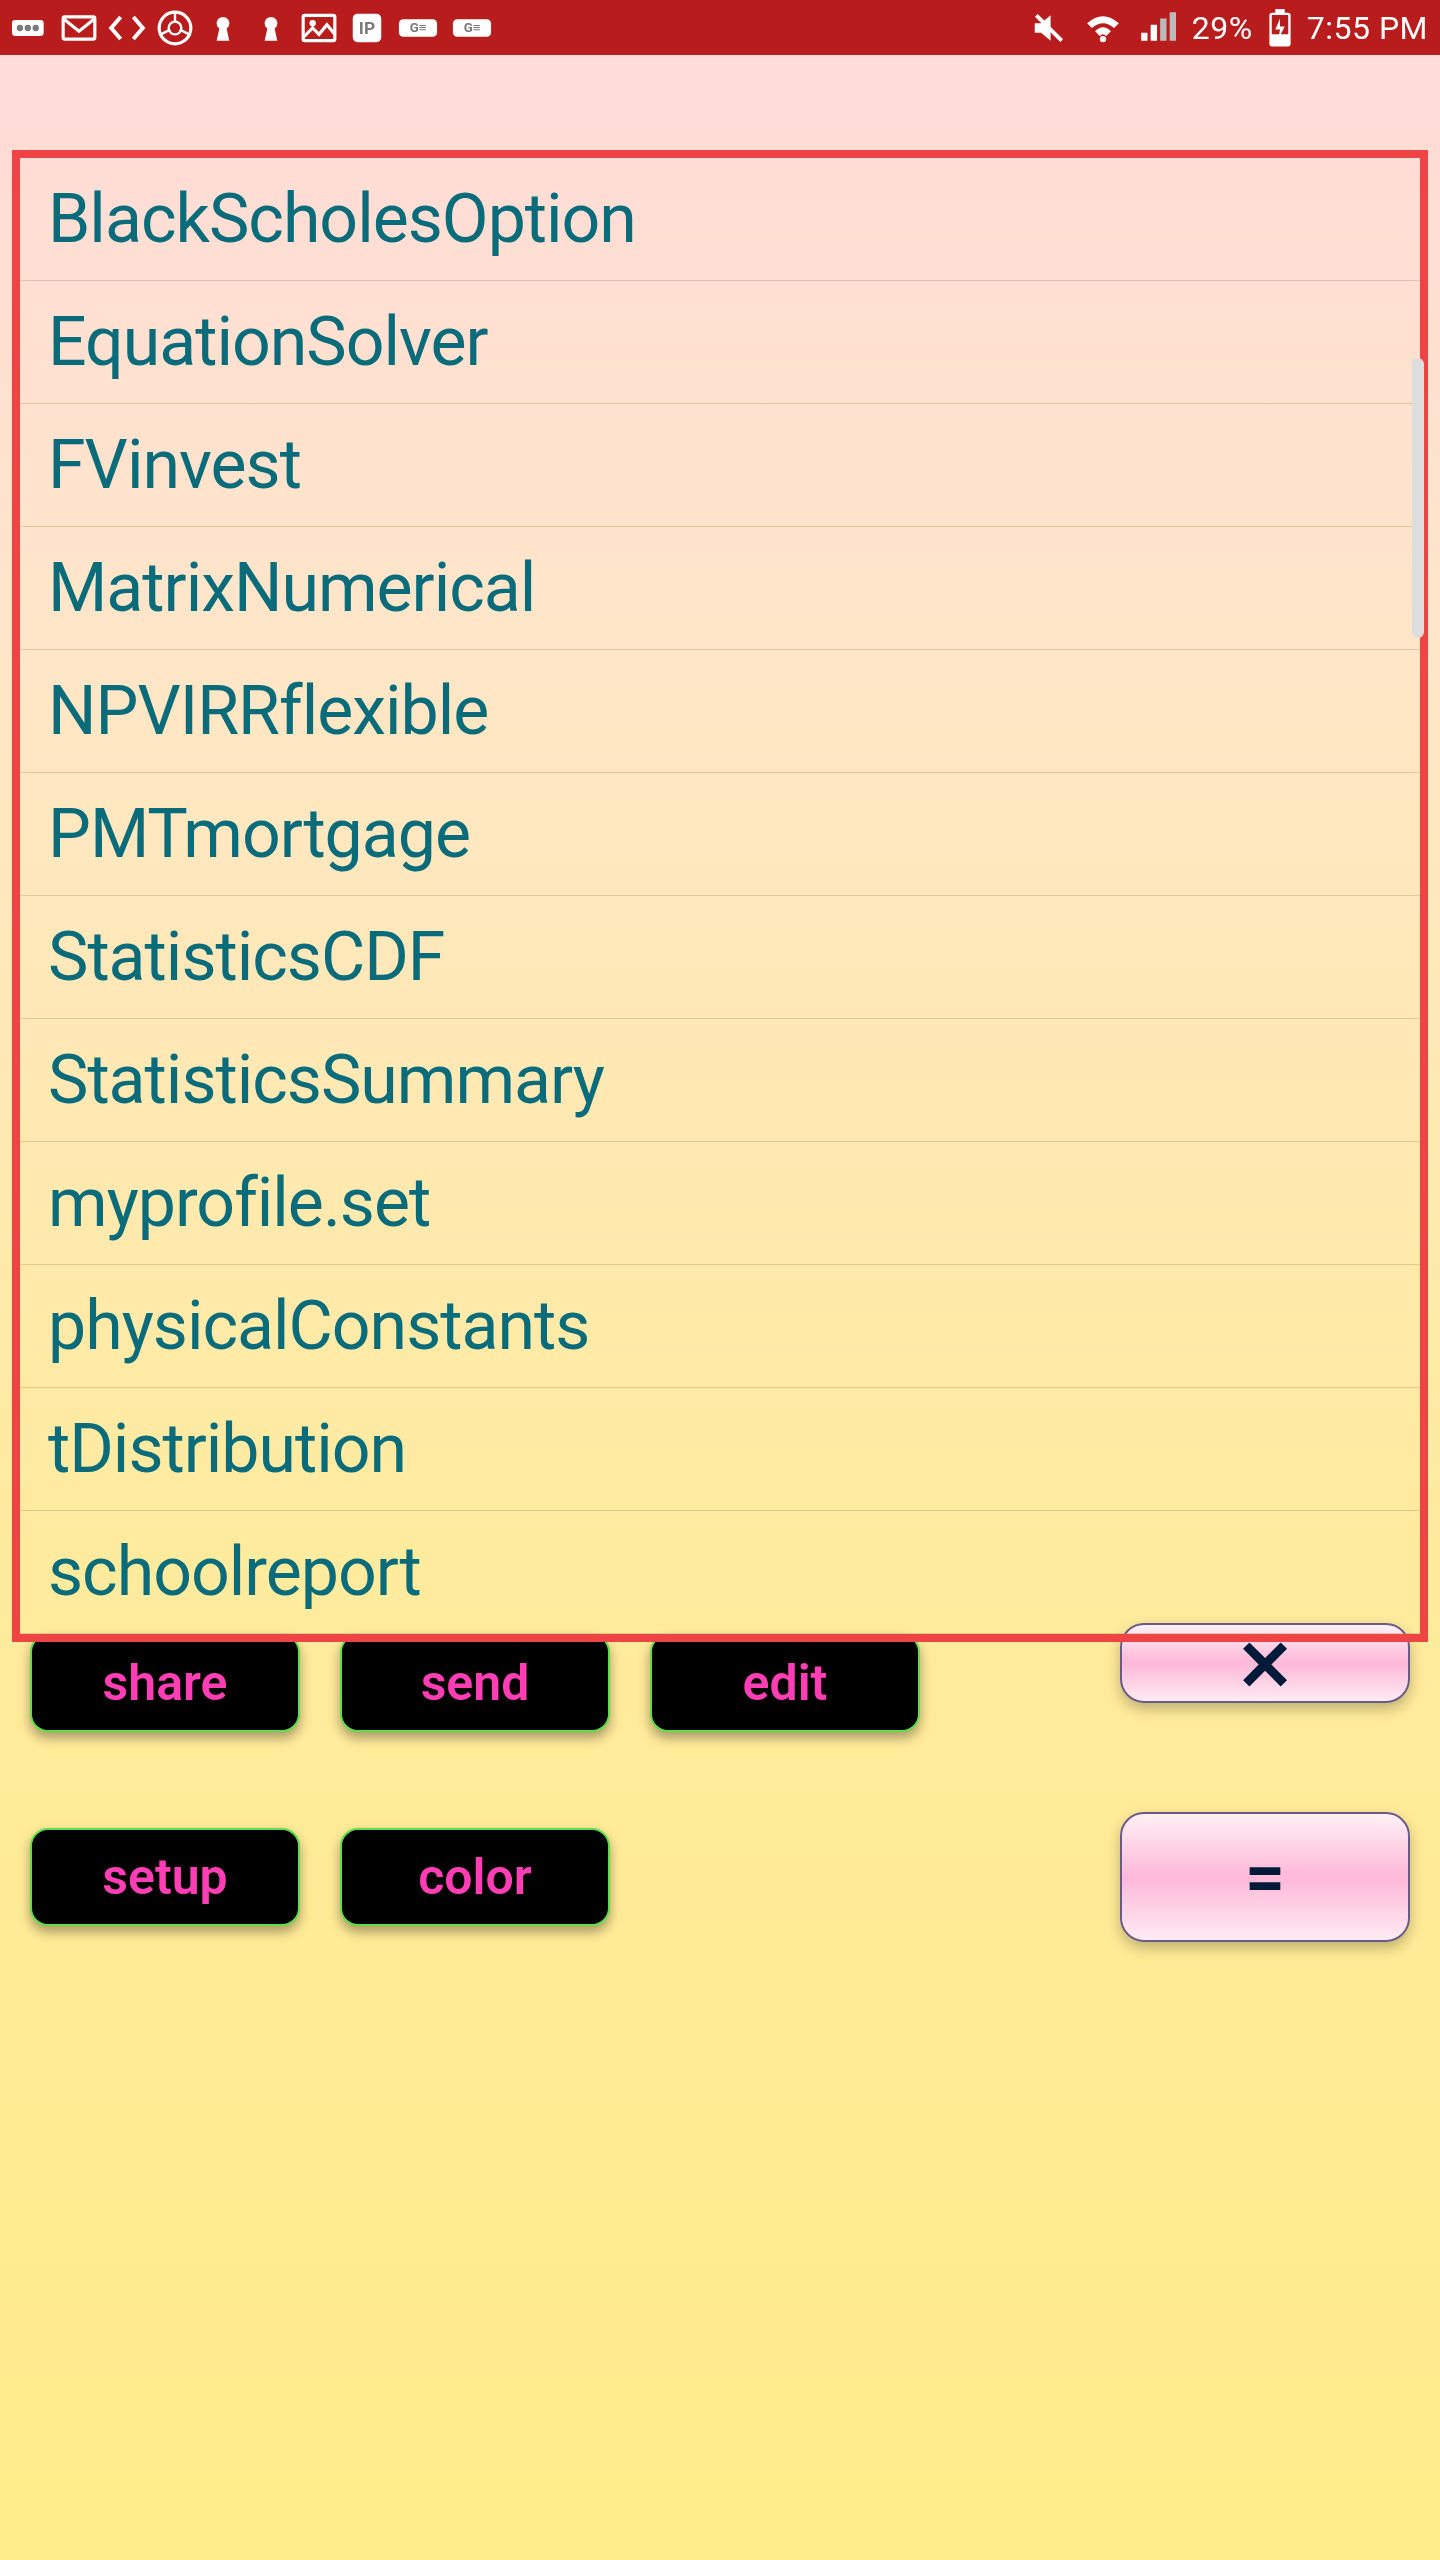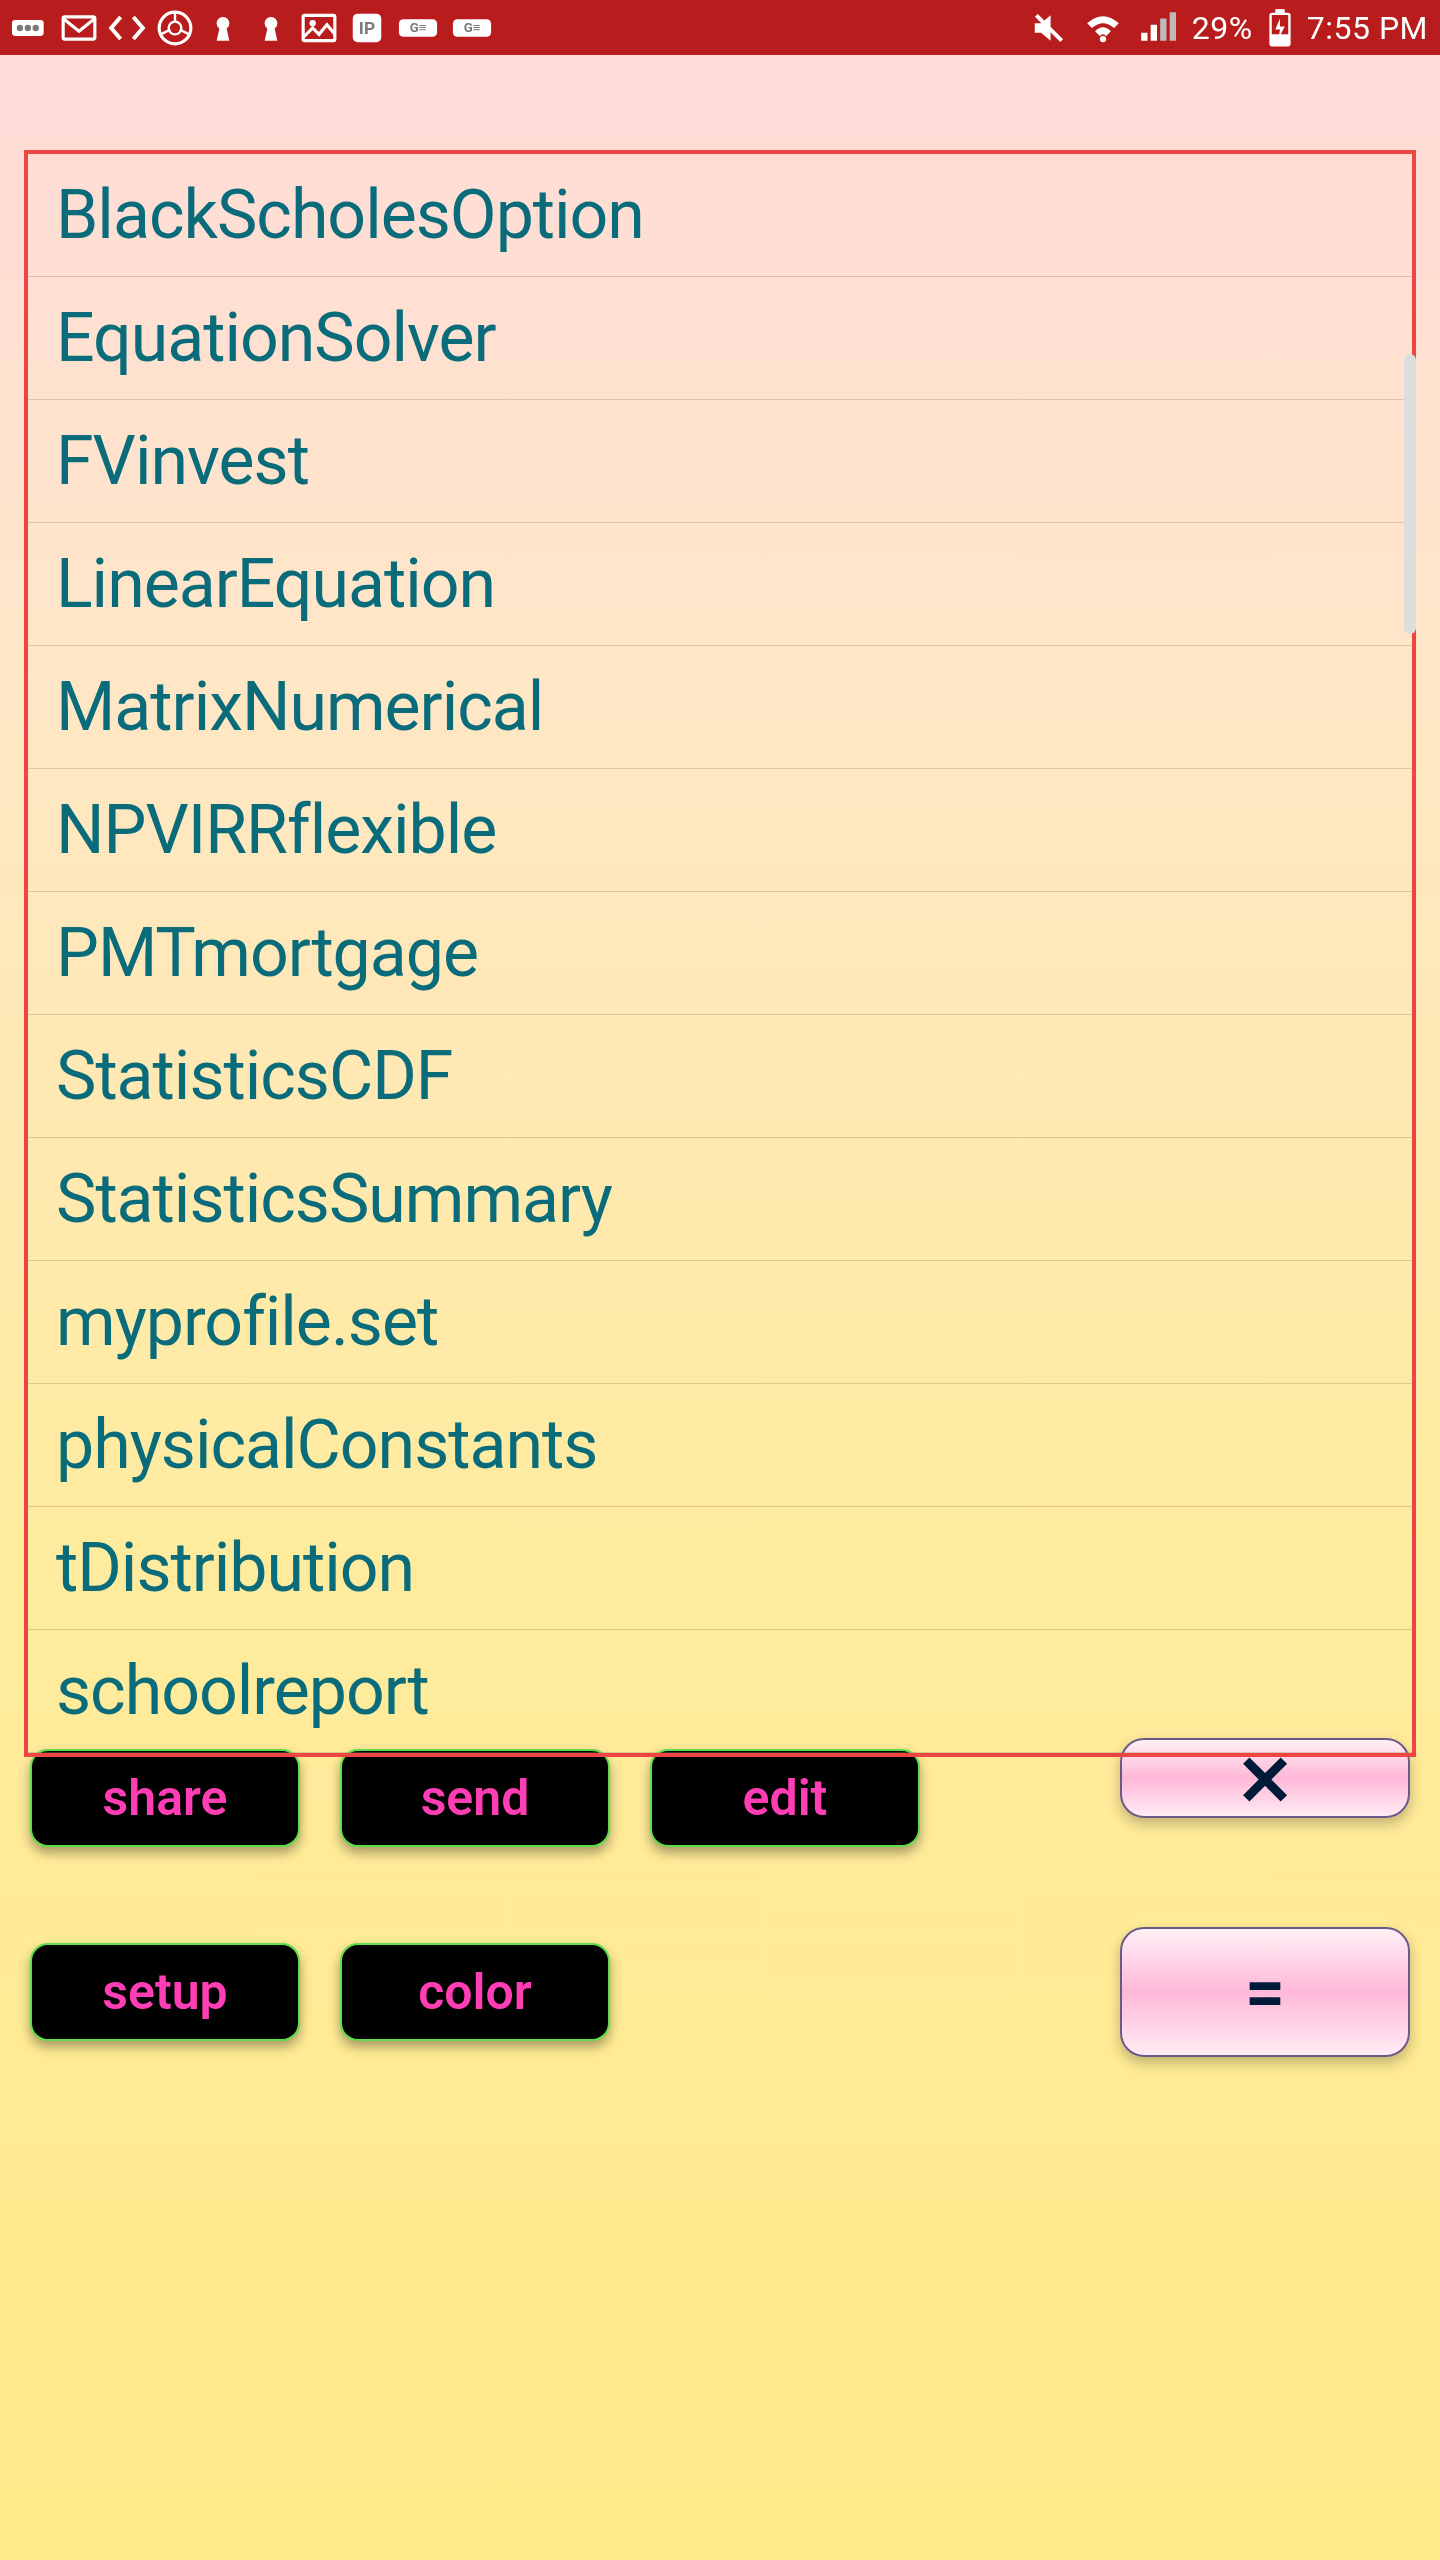--- a/index.html
+++ b/index.html
@@ -16,22 +16,22 @@
     }
     .status-left { display: flex; align-items: center; gap: 10px; }
     .status-right { margin-left: auto; display: flex; align-items: center; gap: 16px; }
     .status-icon { width: 38px; height: 38px; display: flex; align-items: center; justify-content: center; }
     .status-icon svg { width: 100%; height: 100%; fill: #fff; }
     .status-text { font-size: 32px; font-weight: 400; letter-spacing: 0.5px; }
 
     .top-gap { height: 95px; }
 
     .dropdown-panel {
-      margin: 0 24px;
-      border: 4px solid #ef4444;
+      margin: 0 12px;
+      border: 8px solid #ef4444;
       background: transparent;
       position: relative;
     }
     .dropdown-item {
       padding: 10px 28px;
       font-size: 68px;
       font-weight: 400;
       color: #0a6c7a;
       border-bottom: 1px solid rgba(160,140,90,0.35);
       line-height: 1.5;
@@ -185,21 +185,20 @@
     <span class="status-text">7:55 PM</span>
   </div>
 </div>
 
 <div class="top-gap"></div>
 
 <div class="dropdown-panel">
   <div class="dropdown-item">BlackScholesOption</div>
   <div class="dropdown-item">EquationSolver</div>
   <div class="dropdown-item">FVinvest</div>
-  <div class="dropdown-item">LinearEquation</div>
   <div class="dropdown-item">MatrixNumerical</div>
   <div class="dropdown-item">NPVIRRflexible</div>
   <div class="dropdown-item">PMTmortgage</div>
   <div class="dropdown-item">StatisticsCDF</div>
   <div class="dropdown-item">StatisticsSummary</div>
   <div class="dropdown-item">myprofile.set</div>
   <div class="dropdown-item">physicalConstants</div>
   <div class="dropdown-item">tDistribution</div>
   <div class="dropdown-item">schoolreport</div>
   <div class="scroll-thumb"></div>

